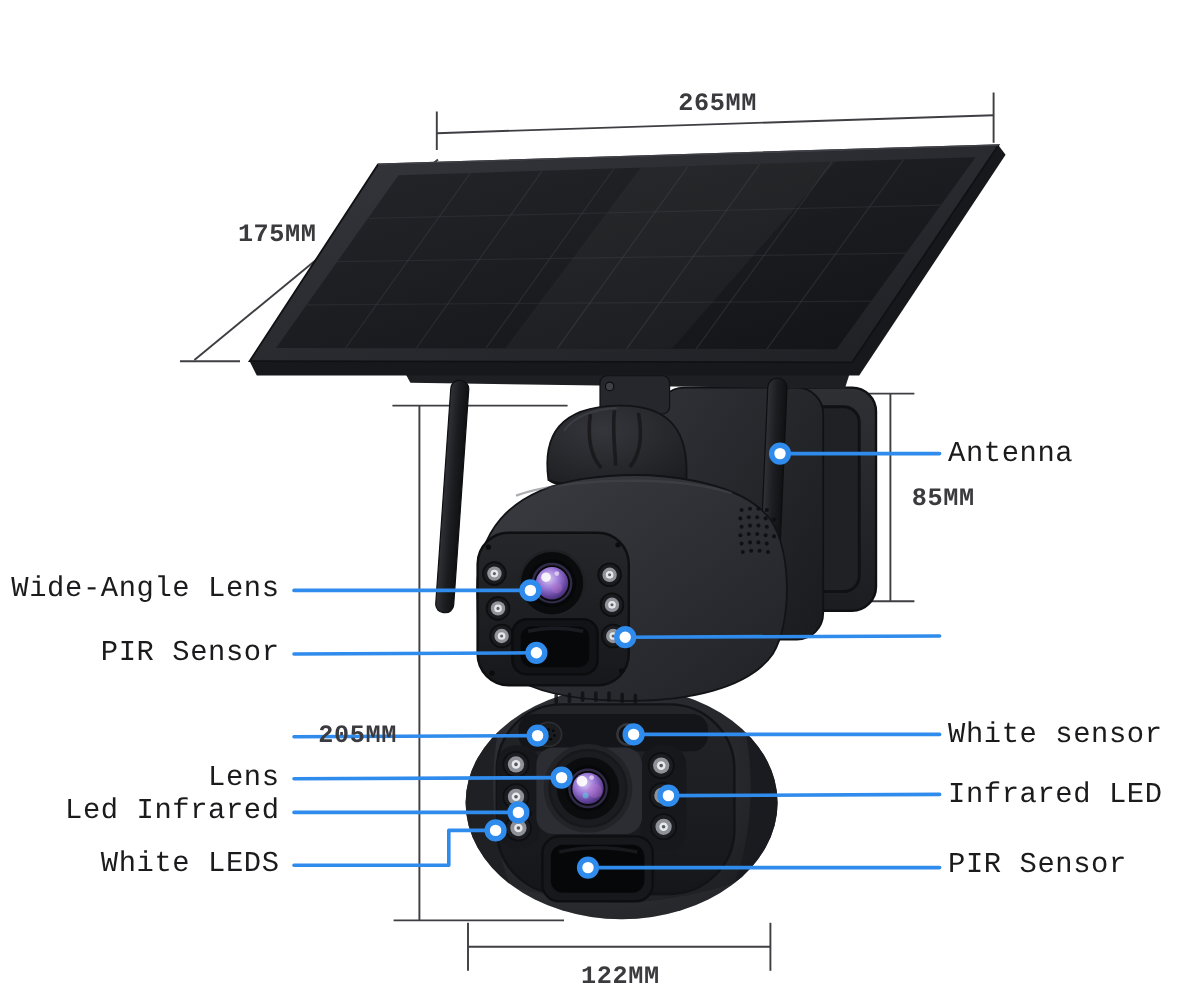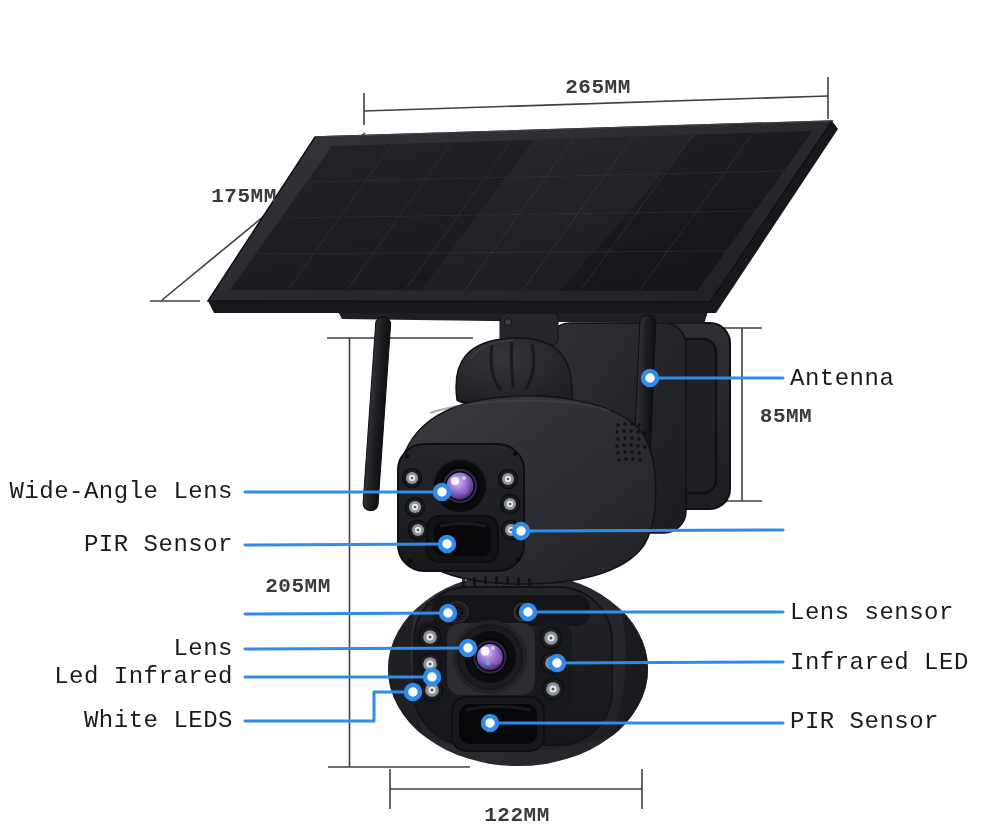--- a/index.html
+++ b/index.html
@@ -340,29 +340,29 @@
     <circle cx="413" cy="663" r="7"></circle>
     <circle cx="650" cy="349" r="7"></circle>
     <circle cx="521" cy="502" r="7"></circle>
     <circle cx="528" cy="583" r="7"></circle>
     <circle cx="557" cy="634" r="7"></circle>
     <circle cx="490" cy="694" r="7"></circle>
   </g>
 </svg>
 
 <div class="dim" style="left:598px;top:58px">265MM</div>
-<div class="dim" style="left:244px;top:167px">175MM</div>
-<div class="dim" style="left:298px;top:557px">205MM</div>
+<div class="dim" style="left:231px;top:167px">175MM</div>
+<div class="dim" style="left:298px;top:585px">205MM</div>
 <div class="dim" style="left:786px;top:387px">85MM</div>
 <div class="dim" style="left:517px;top:786px">122MM</div>
 
 <div class="lbl left" style="top:450px">Wide-Angle Lens</div>
 <div class="lbl left" style="top:503px">PIR Sensor</div>
 <div class="lbl left" style="top:607px">Lens</div>
 <div class="lbl left" style="top:635px">Led Infrared</div>
 <div class="lbl left" style="top:679px">White LEDS</div>
 
 <div class="lbl right" style="top:337px">Antenna</div>
-<div class="lbl right" style="top:571px">Lens sensor</div>
+<div class="lbl right" style="top:571px">White sensor</div>
 <div class="lbl right" style="top:621px">Infrared LED</div>
 <div class="lbl right" style="top:680px">PIR Sensor</div>
 
 </div>
 
 </body></html>

